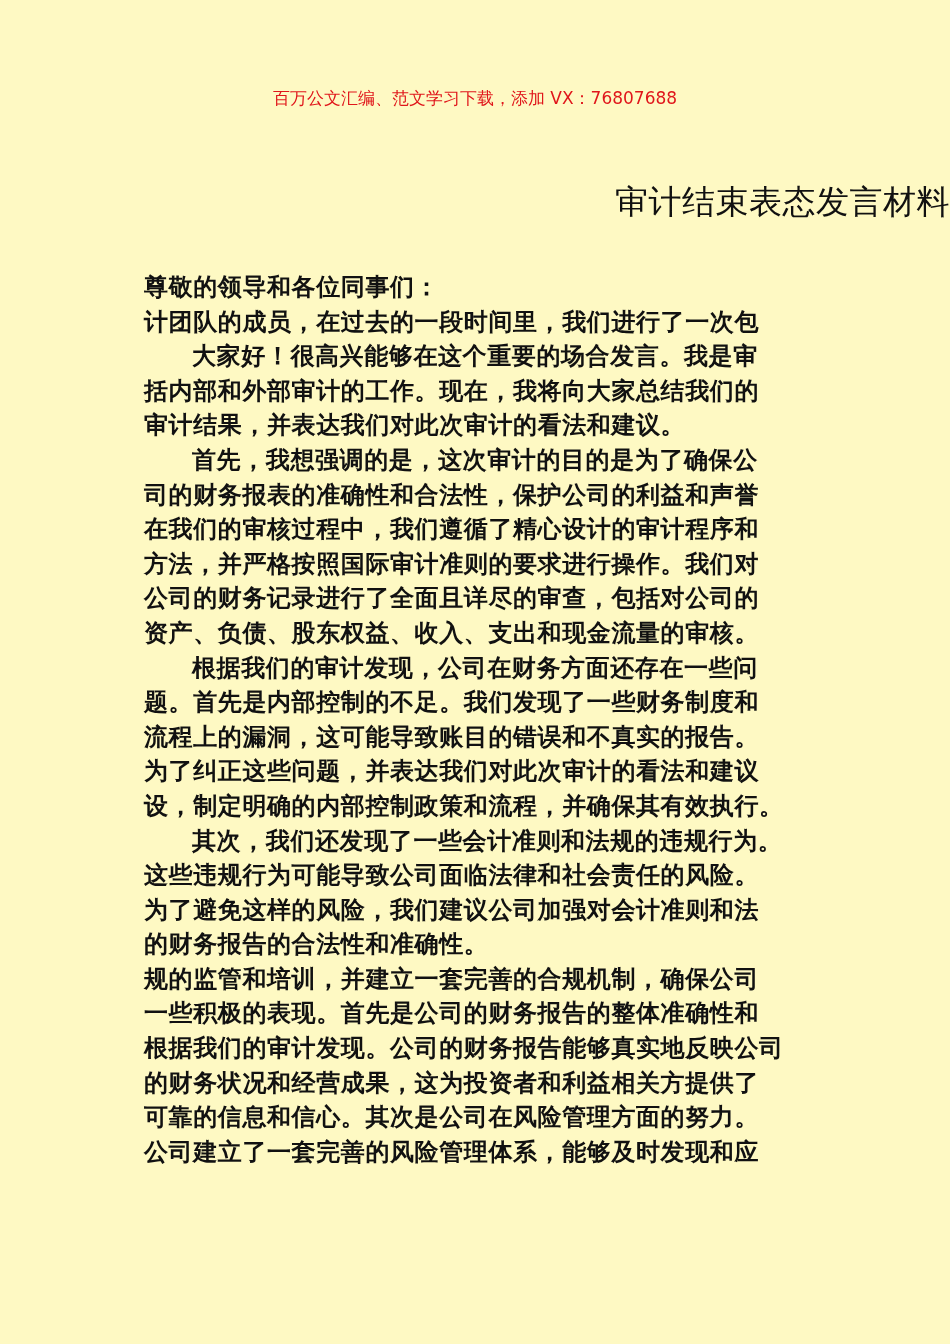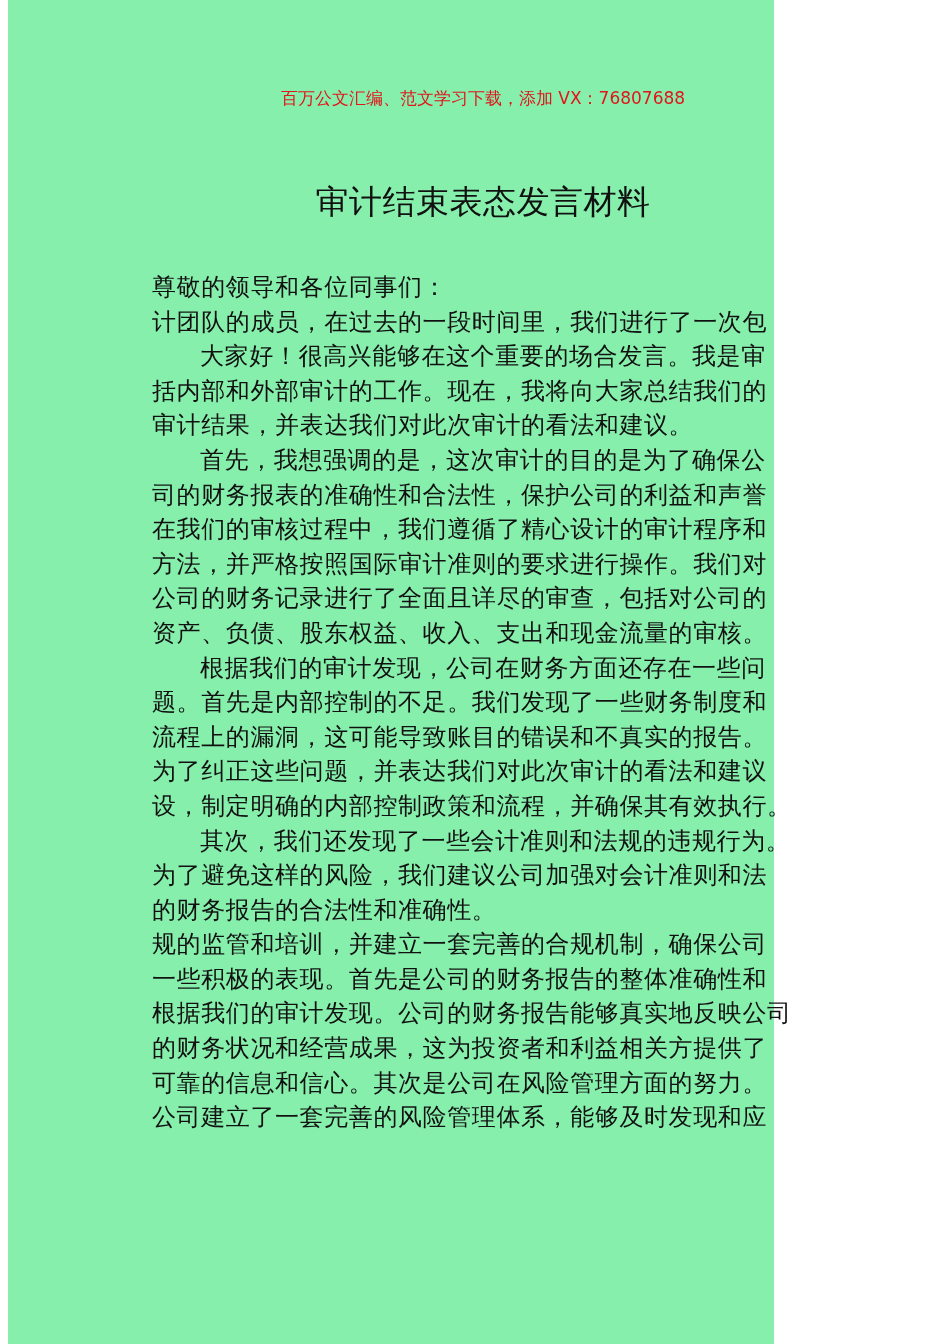--- a/index.html
+++ b/index.html
@@ -10,53 +10,54 @@
     body {
       width: 950px;
       height: 1344px;
       position: relative;
       overflow: hidden;
       font-family: "DejaVu Sans", "Liberation Sans", sans-serif;
       color: #111111;
     }
     .page {
       position: absolute;
-      left: 8px; top: 0;
-      width: 766px; height: 1344px;
-      background: #86efac;
+      left: 0; top: 0;
+      width: 950px; height: 1344px;
+      background: #fef9c3;
     }
     .watermark {
       position: absolute;
       top: 86px;
       left: 0;
       width: 950px;
       text-align: center;
       font-size: 17px;
       line-height: 24px;
       color: #e0161b;
       letter-spacing: 0px;
       white-space: nowrap;
     }
     .doc-title {
       position: absolute;
       top: 180px;
       left: 0;
       width: 950px;
-      text-align: center;
+      text-align: right;
       font-size: 33px;
       line-height: 44px;
       color: #111111;
       white-space: nowrap;
       letter-spacing: 0.5px;
     }
     .body-text {
       position: absolute;
       top: 270px;
       left: 144px;
       width: 700px;
+      font-weight: bold;
     }
     .line {
       display: block;
       font-size: 24px;
       height: 34.6px;
       line-height: 34.6px;
       white-space: nowrap;
       color: #111111;
       letter-spacing: 0.6px;
     }
@@ -81,20 +82,21 @@
       <span class="line">在我们的审核过程中，我们遵循了精心设计的审计程序和</span>
       <span class="line">方法，并严格按照国际审计准则的要求进行操作。我们对</span>
       <span class="line">公司的财务记录进行了全面且详尽的审查，包括对公司的</span>
       <span class="line">资产、负债、股东权益、收入、支出和现金流量的审核。</span>
       <span class="line indent">根据我们的审计发现，公司在财务方面还存在一些问</span>
       <span class="line">题。首先是内部控制的不足。我们发现了一些财务制度和</span>
       <span class="line">流程上的漏洞，这可能导致账目的错误和不真实的报告。</span>
       <span class="line">为了纠正这些问题，并表达我们对此次审计的看法和建议</span>
       <span class="line">设，制定明确的内部控制政策和流程，并确保其有效执行。</span>
       <span class="line indent">其次，我们还发现了一些会计准则和法规的违规行为。</span>
+      <span class="line">这些违规行为可能导致公司面临法律和社会责任的风险。</span>
       <span class="line">为了避免这样的风险，我们建议公司加强对会计准则和法</span>
       <span class="line">的财务报告的合法性和准确性。</span>
       <span class="line">规的监管和培训，并建立一套完善的合规机制，确保公司</span>
       <span class="line">一些积极的表现。首先是公司的财务报告的整体准确性和</span>
       <span class="line">根据我们的审计发现。公司的财务报告能够真实地反映公司</span>
       <span class="line">的财务状况和经营成果，这为投资者和利益相关方提供了</span>
       <span class="line">可靠的信息和信心。其次是公司在风险管理方面的努力。</span>
       <span class="line">公司建立了一套完善的风险管理体系，能够及时发现和应</span>
     </div>
 </div>

